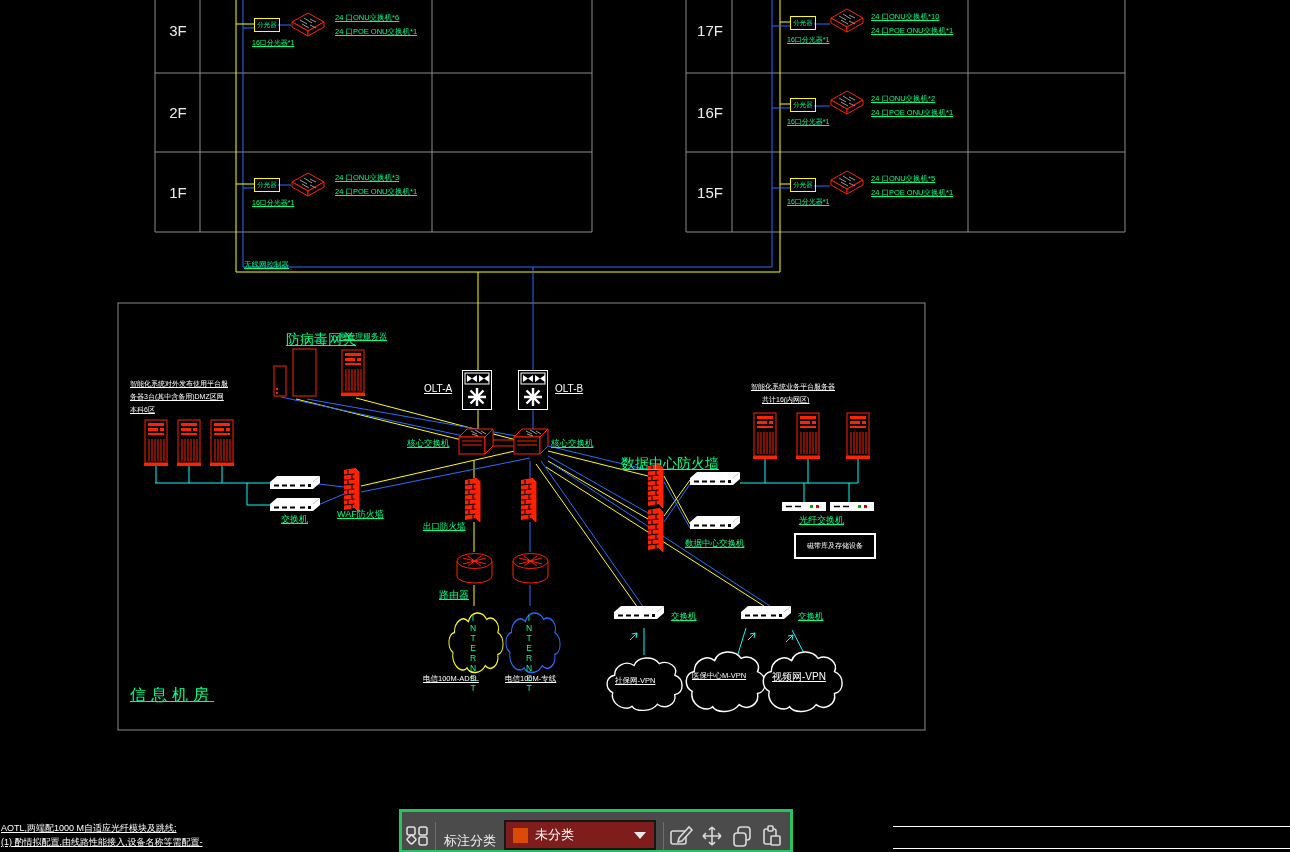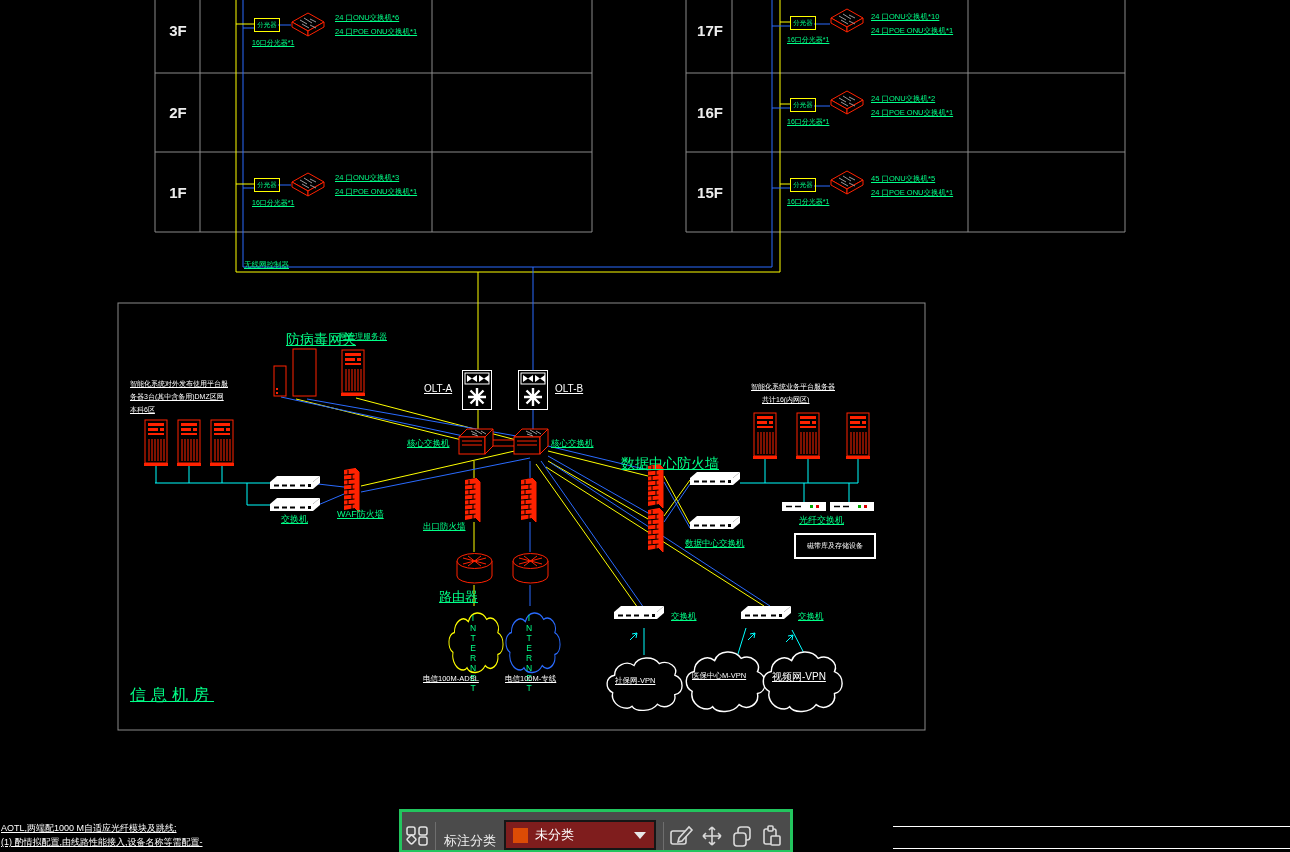--- a/index.html
+++ b/index.html
@@ -2,21 +2,21 @@
 <html><head>
 <meta charset="utf-8">
 <style>
   html,body{margin:0;padding:0;background:#000;}
   #canvas{position:relative;width:1290px;height:852px;background:#000;overflow:hidden;
           font-family:"Liberation Sans",sans-serif;}
   #wires{position:absolute;left:0;top:0;}
   .lbl{position:absolute;white-space:nowrap;line-height:1.2;text-decoration:underline;}
   .g{color:#00ff87;}
   .w{color:#ffffff;}
-  .floor-label{position:absolute;width:42px;text-align:center;color:#ededed;font-size:15px;font-weight:bold;}
+  .floor-label{position:absolute;width:42px;text-align:center;color:#ededed;font-size:15px;}
   .splitter-box{position:absolute;width:24px;height:12px;border:1px solid #ffff00;
                 color:#00ff87;font-size:6.5px;line-height:12px;text-align:center;overflow:hidden;}
   .vtext{position:absolute;writing-mode:vertical-rl;text-orientation:upright;
          color:#00ff87;font-size:8.5px;}
   .storage-box{position:absolute;border:2px solid #fff;color:#fff;font-size:7px;
                display:flex;align-items:center;justify-content:center;text-align:center;}
   
   #toolbar{position:absolute;left:399px;top:809px;width:388px;height:38px;
            background:#4b4b4b;border:3px solid #22c55e;display:flex;align-items:flex-end;font-family:Liberation Serif, serif;}
   .tb-icon{width:30px;height:28px;display:flex;align-items:center;justify-content:center;cursor:pointer;}
@@ -299,39 +299,39 @@
   <div class="floor-label" style="left:689px;top:104px">16F</div>
   <div class="splitter-box" style="left:790px;top:98px">分光器</div>
   <div class="lbl g" style="left:787px;top:118px;font-size:7px">16口分光器*1</div>
   <div class="lbl g" style="left:871px;top:94px;font-size:7.5px">24 口ONU交换机*2</div>
   <div class="lbl g" style="left:871px;top:108px;font-size:7.5px">24 口POE ONU交换机*1</div>
 </div>
 <div>
   <div class="floor-label" style="left:689px;top:184px">15F</div>
   <div class="splitter-box" style="left:790px;top:178px">分光器</div>
   <div class="lbl g" style="left:787px;top:198px;font-size:7px">16口分光器*1</div>
-  <div class="lbl g" style="left:871px;top:174px;font-size:7.5px">45 口ONU交换机*5</div>
+  <div class="lbl g" style="left:871px;top:174px;font-size:7.5px">24 口ONU交换机*5</div>
   <div class="lbl g" style="left:871px;top:188px;font-size:7.5px">24 口POE ONU交换机*1</div>
 </div>
 
 <div class="lbl g" style="left:244px;top:260px;font-size:7.5px">无线网控制器</div>
 
 <div class="lbl g" style="left:286px;top:331px;font-size:14px">防病毒网关</div>
 <div class="lbl g" style="left:339px;top:332px;font-size:8px">网管理服务器</div>
 <div class="lbl w" style="left:130px;top:380px;font-size:7px">智能化系统对外发布使用平台服</div>
 <div class="lbl w" style="left:130px;top:393px;font-size:7px">务器3台(其中含备用)DMZ区网</div>
 <div class="lbl w" style="left:130px;top:406px;font-size:7px">本科6区</div>
 <div class="lbl w" style="left:424px;top:383px;font-size:10px">OLT-A</div>
 <div class="lbl w" style="left:555px;top:383px;font-size:10px">OLT-B</div>
 <div class="lbl g" style="left:407px;top:438px;font-size:8.5px">核心交换机</div>
 <div class="lbl g" style="left:551px;top:438px;font-size:8.5px">核心交换机</div>
 <div class="lbl g" style="left:281px;top:514px;font-size:9px">交换机</div>
 <div class="lbl g" style="left:337px;top:509px;font-size:9px">WAF防火墙</div>
 <div class="lbl g" style="left:423px;top:521px;font-size:8.5px">出口防火墙</div>
-<div class="lbl g" style="left:439px;top:589px;font-size:13px">路由器</div>
+<div class="lbl g" style="left:439px;top:589px;font-size:10px">路由器</div>
 <div class="vtext" style="left:468px;top:613px;height:62px">INTERNET</div>
 <div class="vtext" style="left:524px;top:613px;height:62px">INTERNET</div>
 <div class="lbl w" style="left:423px;top:674px;font-size:7.5px">电信100M-ADSL</div>
 <div class="lbl w" style="left:505px;top:674px;font-size:7.5px">电信100M-专线</div>
 <div class="lbl g" style="left:621px;top:455px;font-size:14px">数据中心防火墙</div>
 <div class="lbl g" style="left:685px;top:538px;font-size:8.5px">数据中心交换机</div>
 <div class="lbl w" style="left:751px;top:383px;font-size:7px">智能化系统业务平台服务器</div>
 <div class="lbl w" style="left:762px;top:396px;font-size:7px">共计16(内网区)</div>
 <div class="lbl g" style="left:799px;top:515px;font-size:9px">光纤交换机</div>
 <div class="storage-box" style="left:794px;top:533px;width:78px;height:22px">磁带库及存储设备</div>

